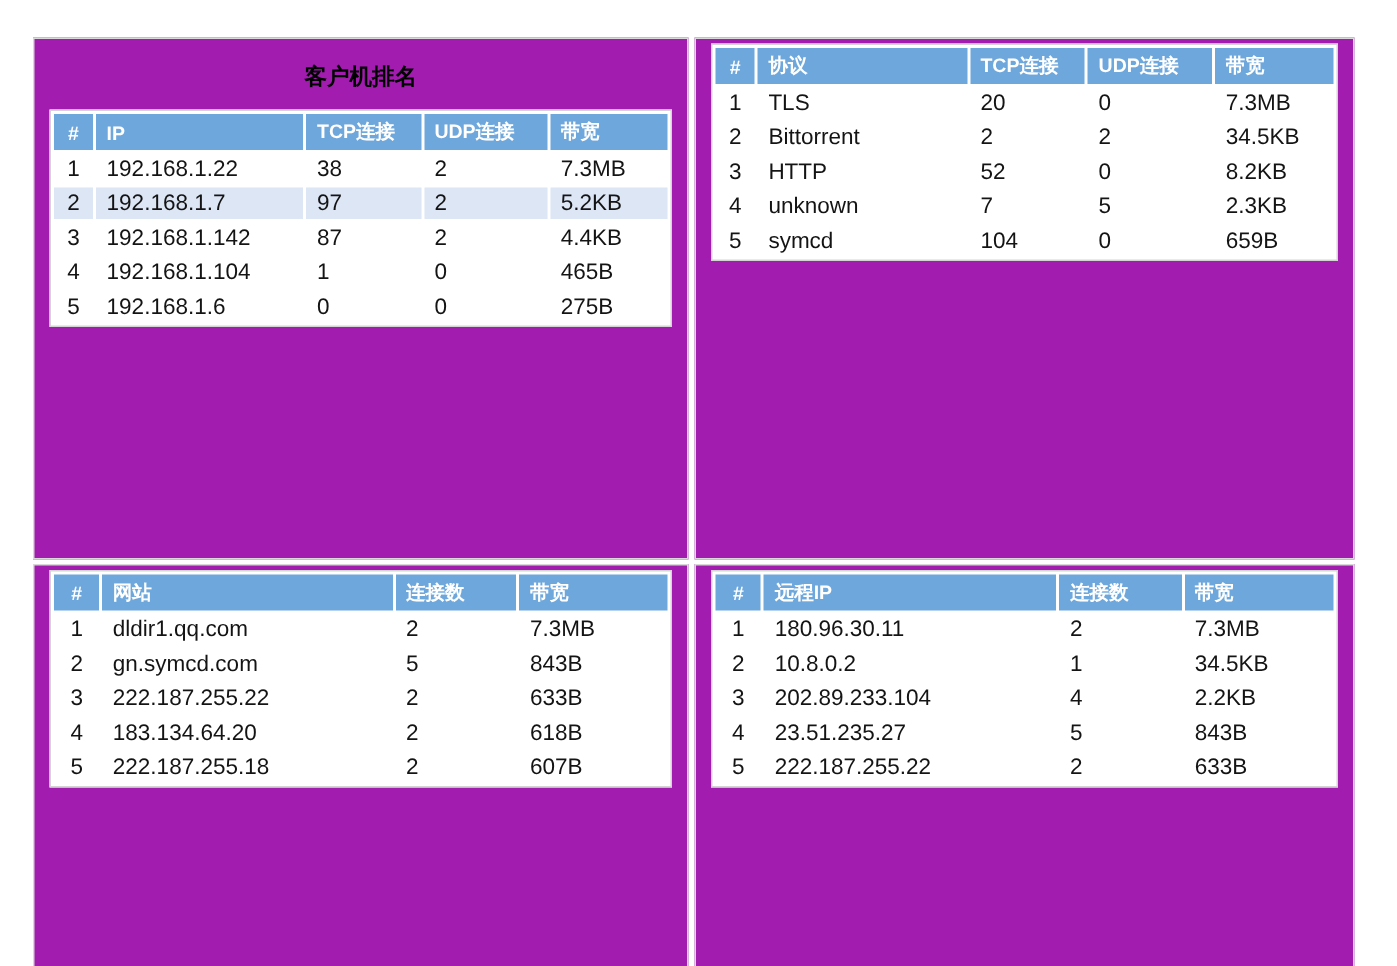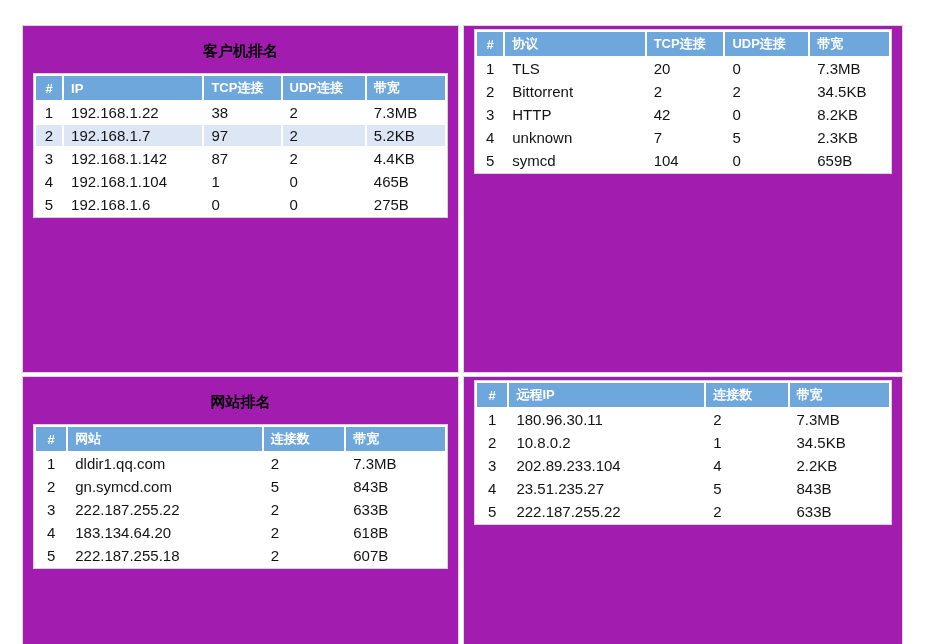--- a/index.html
+++ b/index.html
@@ -156,21 +156,21 @@
           <tr>
             <td class="col-idx">2</td>
             <td>Bittorrent</td>
             <td>2</td>
             <td>2</td>
             <td>34.5KB</td>
           </tr>
           <tr>
             <td class="col-idx">3</td>
             <td>HTTP</td>
-            <td>42</td>
+            <td>52</td>
             <td>0</td>
             <td>8.2KB</td>
           </tr>
           <tr>
             <td class="col-idx">4</td>
             <td>unknown</td>
             <td>7</td>
             <td>5</td>
             <td>2.3KB</td>
           </tr>
@@ -179,21 +179,20 @@
             <td>symcd</td>
             <td>104</td>
             <td>0</td>
             <td>659B</td>
           </tr>
         </tbody>
       </table>
   </section>
 
   <section class="panel">
-    <div class="panel-title">网站排名</div>
     <table class="ranking-table">
         <colgroup>
           <col style="width: 7.5%;">
           <col style="width: 48%;">
           <col style="width: 20%;">
           <col style="width: 24.5%;">
         </colgroup>
         <thead>
           <tr>
             <th class="col-idx">#</th>

